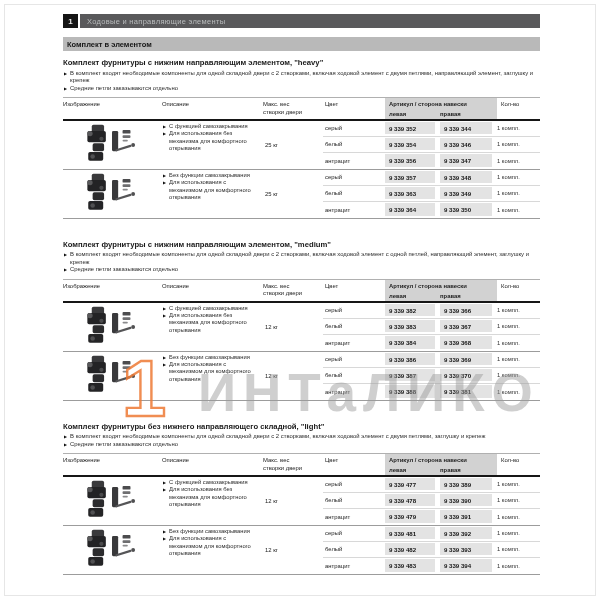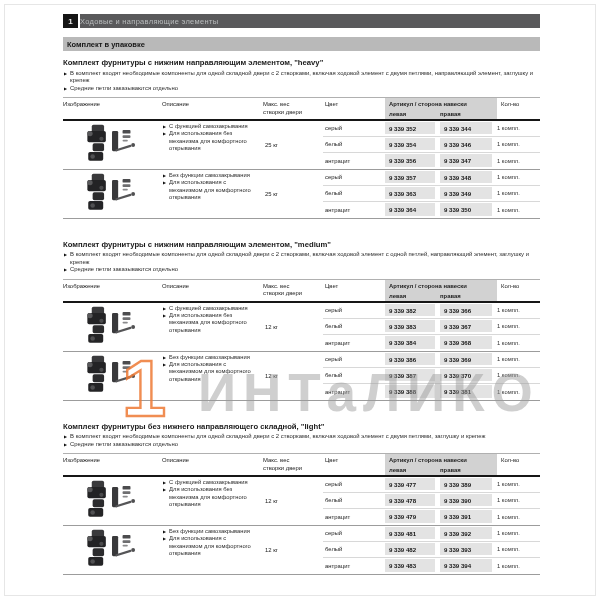--- a/index.html
+++ b/index.html
@@ -12,21 +12,21 @@
   .content { position:absolute; left:63px; top:14px; width:477px; }
 
   
   .chapter-bar { display:flex; height:14px; margin-bottom:9px; }
   .chapter-num {
     width:15px; background:#151515; color:#e9e9e9; font-size:8px; font-weight:bold;
     display:flex; align-items:center; justify-content:center; margin-right:2px;
   }
   .chapter-title {
     flex:1; background:#59595b; color:#b9bcbd; font-size:7.5px;
-    display:flex; align-items:center; letter-spacing:.3px;
+    display:flex; align-items:center; padding-left:7px; letter-spacing:.3px;
   }
   .sub-bar {
     height:14px; background:#b9b9b9; color:#161616; font-size:7.5px; font-weight:bold;
     display:flex; align-items:center; padding-left:4px; margin-bottom:7px;
   }
 
   
   .sec { margin-bottom:21px; }
   .sec-title { font-size:7.7px; font-weight:bold; margin:0 0 2.5px 0; }
   .bullets { margin-bottom:5px; }
@@ -84,21 +84,21 @@
 <body>
 
 <div class="page-frame"></div>
 
 <div class="content">
   <div class="chapter-bar">
     <div class="chapter-num">1</div>
     <div class="chapter-title">Ходовые и направляющие элементы</div>
   </div>
   <div class="sub-bar">
-    <span>Комплект в упаковке</span>
+    <span>Комплект в элементом</span>
   </div>
   <div>
       <section class="sec">
     <h2 class="sec-title">Комплект фурнитуры с нижним направляющим элементом, "heavy"</h2>
     <div class="bullets">
           <div class="bullet">
             <span class="bmark">▶</span>
             <span>В комплект входят необходимые компоненты для одной складной двери с 2 створками, включая ходовой элемент с двумя петлями, направляющий элемент, заглушку и крепеж</span>
           </div>
           <div class="bullet">

